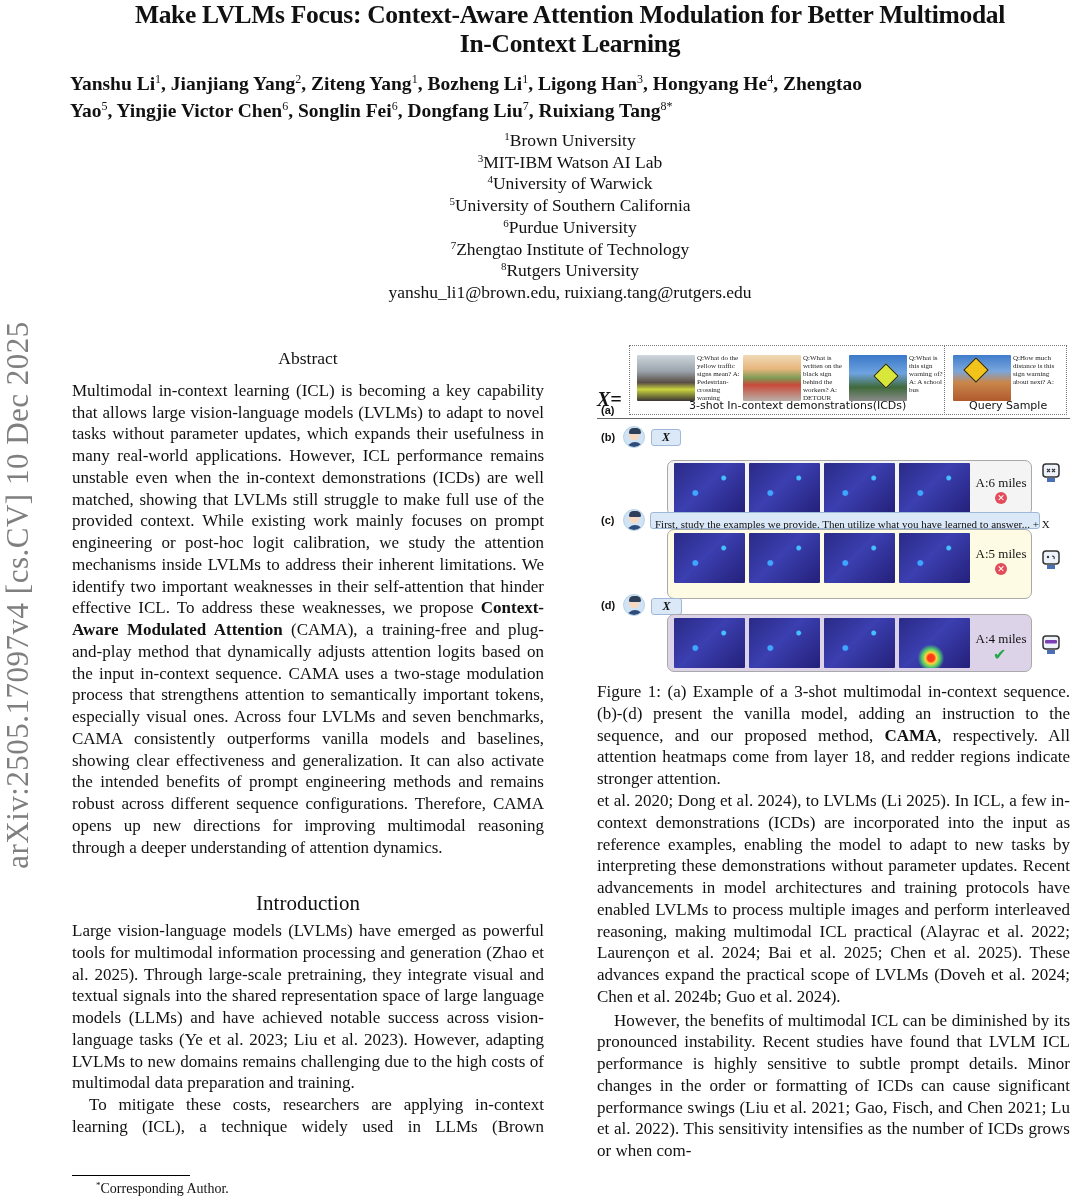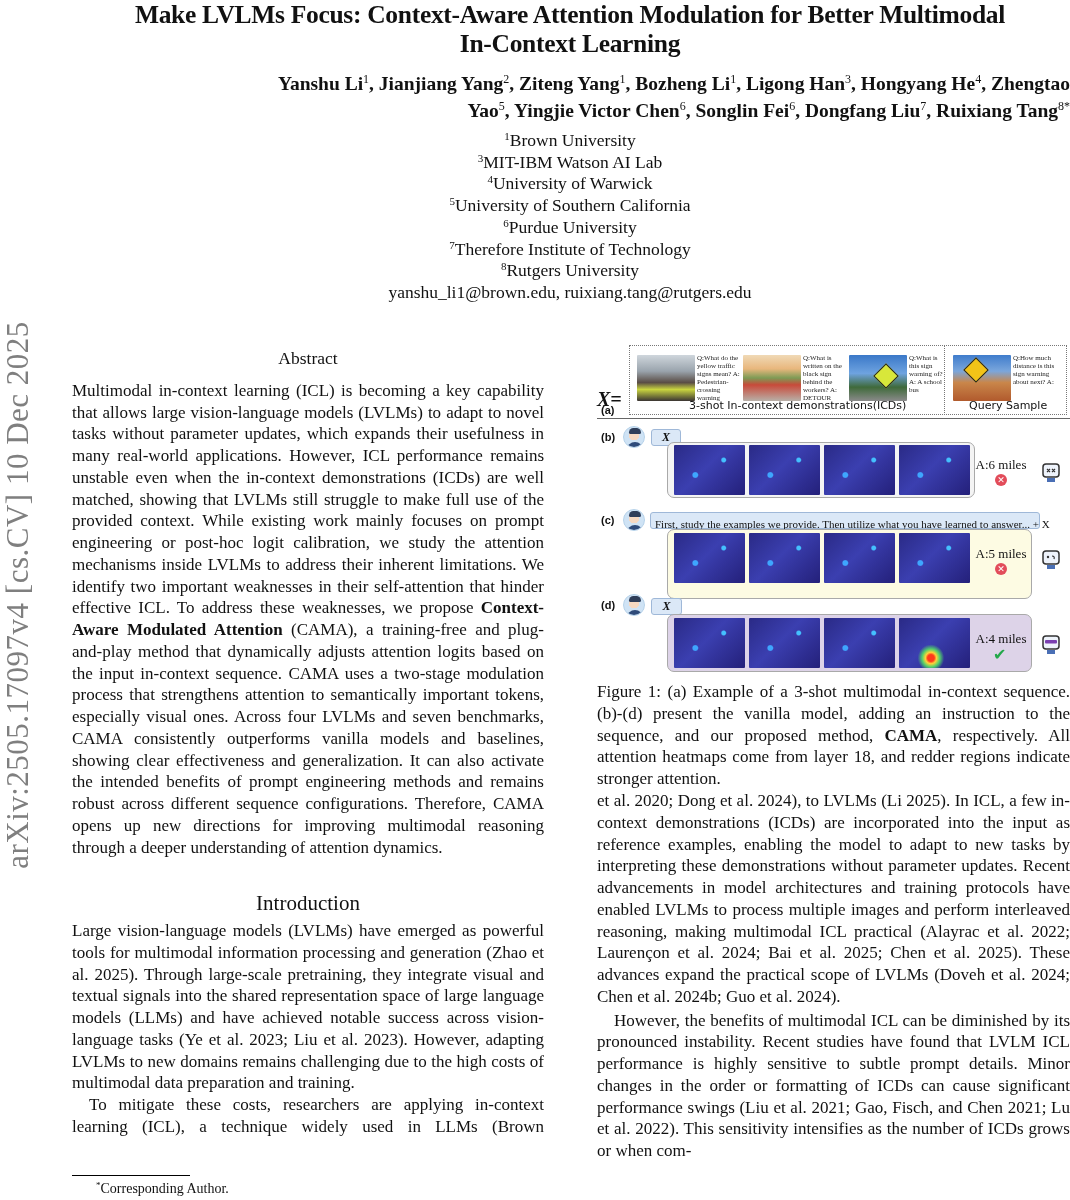--- a/index.html
+++ b/index.html
@@ -1,19 +1,19 @@
 <!DOCTYPE html>
 <html><head>
 <meta charset="utf-8">
 <style>
   html, body { margin:0; padding:0; background:#fff; }
   body { width:1070px; height:1200px; position:relative; overflow:hidden; font-family:"Liberation Serif", "DejaVu Serif", serif; color:#111; }
   .abs { position:absolute; }
   .title { left:0; width:1070px; top:0; text-align:center; font-weight:bold; font-size:25.5px; line-height:29px; letter-spacing:-0.3px; padding-left:70px; box-sizing:border-box; }
-  .authors { left:0; width:1070px; top:70px; text-align:right; font-weight:bold; font-size:19.5px; line-height:27px; padding-left:70px; box-sizing:border-box; }
+  .authors { left:0; width:1070px; top:70px; text-align:left; font-weight:bold; font-size:19.5px; line-height:27px; padding-left:70px; box-sizing:border-box; }
   .authors sup { font-size:12px; font-weight:normal; vertical-align:7px; line-height:0; }
   .affils { left:0; width:1070px; top:130px; text-align:center; font-size:17.5px; line-height:21.7px; padding-left:70px; box-sizing:border-box; }
   .affils sup { font-size:11px; vertical-align:6px; line-height:0; }
   .arxiv { left:-330px; top:575px; width:700px; height:40px; transform:rotate(-90deg); transform-origin:center; font-size:31px; color:#7f7f7f; text-align:center; letter-spacing:0.5px; white-space:nowrap; }
   .col { font-size:17px; line-height:21.75px; text-align:justify; }
   .col p { margin:0; }
   .left { left:72px; width:472px; }
   .right { left:597px; width:473px; }
   .heading { text-align:center; font-weight:normal; }
   .just-last { text-align-last:justify; }
@@ -71,21 +71,21 @@
     <span><span>Ruixiang Tang</span><sup>8*</sup></span>
   </div>
 </div>
 
 <div class="abs affils">
   <div><sup>1</sup><span>Brown University</span></div>
   <div><sup>3</sup><span>MIT-IBM Watson AI Lab</span></div>
   <div><sup>4</sup><span>University of Warwick</span></div>
   <div><sup>5</sup><span>University of Southern California</span></div>
   <div><sup>6</sup><span>Purdue University</span></div>
-  <div><sup>7</sup><span>Therefore Institute of Technology</span></div>
+  <div><sup>7</sup><span>Zhengtao Institute of Technology</span></div>
   <div><sup>8</sup><span>Rutgers University</span></div>
   <div>yanshu_li1@brown.edu, ruixiang.tang@rutgers.edu</div>
 </div>
 
 <div class="abs arxiv">arXiv:2505.17097v4  [cs.CV]  10 Dec 2025</div>
 
 <div class="abs col left" style="top:348px;">
   <div class="heading" style="font-size:17.5px; margin-bottom:10px;">Abstract</div>
   <p style="padding:0 0 0 0;">
     <span>Multimodal in-context learning (ICL) is becoming a key capability that allows large vision-language models (LVLMs) to adapt to novel tasks without parameter updates, which expands their usefulness in many real-world applications. However, ICL performance remains unstable even when the in-context demonstrations (ICDs) are well matched, showing that LVLMs still struggle to make full use of the provided context. While existing work mainly focuses on prompt engineering or post-hoc logit calibration, we study the attention mechanisms inside LVLMs to address their inherent limitations. We identify two important weaknesses in their self-attention that hinder effective ICL. To address these weaknesses, we propose </span><b>Context-Aware Modulated Attention</b><span> (CAMA), a training-free and plug-and-play method that dynamically adjusts attention logits based on the input in-context sequence. CAMA uses a two-stage modulation process that strengthens attention to semantically important tokens, especially visual ones. Across four LVLMs and seven benchmarks, CAMA consistently outperforms vanilla models and baselines, showing clear effectiveness and generalization. It can also activate the intended benefits of prompt engineering methods and remains robust across different sequence configurations. Therefore, CAMA opens up new directions for improving multimodal reasoning through a deeper understanding of attention dynamics.</span>
@@ -125,21 +125,21 @@
   <div class="abs qa" style="left:416px; top:12px; width:44px;">Q:How much distance is this sign warning about next? A:</div>
 
   <div class="abs icd-caption" style="left:92px; top:57px;">3-shot In-context demonstrations(ICDs)</div>
   <div class="abs icd-caption" style="left:372px; top:57px;">Query Sample</div>
 
   <div class="abs hrule"></div>
 
   <div class="abs panel-label" style="left:4px; top:89px;">(b)</div>
   <div class="abs avatar" style="left:26px; top:84px;"></div>
   <div class="abs xchip" style="left:54px; top:87px; width:30px;">X</div>
-  <div class="abs resp" style="left:70px; top:100px; width:308px; height:56px; background:#f4f4f4;">
+  <div class="abs resp" style="left:70px; top:118px; width:365px; height:56px; background:#f4f4f4;">
     <div class="abs heat" style="left:6px; top:2px;"></div>
     <div class="abs heat" style="left:81px; top:2px;"></div>
     <div class="abs heat" style="left:156px; top:2px;"></div>
     <div class="abs heat" style="left:231px; top:2px;"></div>
     <div class="abs answer" style="left:304px; top:14px;">A:6 miles</div>
     <div class="abs mark-x" style="left:327px; top:31px;">✕</div>
   </div>
   <svg class="abs robot" style="left:442px; top:118px;" viewBox="0 0 24 24">
       <rect x="4" y="4" width="16" height="13" rx="3" fill="#eef3fb" stroke="#333" stroke-width="1.5"></rect>
       <path d="M8 9l3 3M11 9l-3 3M13 9l3 3M16 9l-3 3" stroke="#333" stroke-width="1.2"></path>

